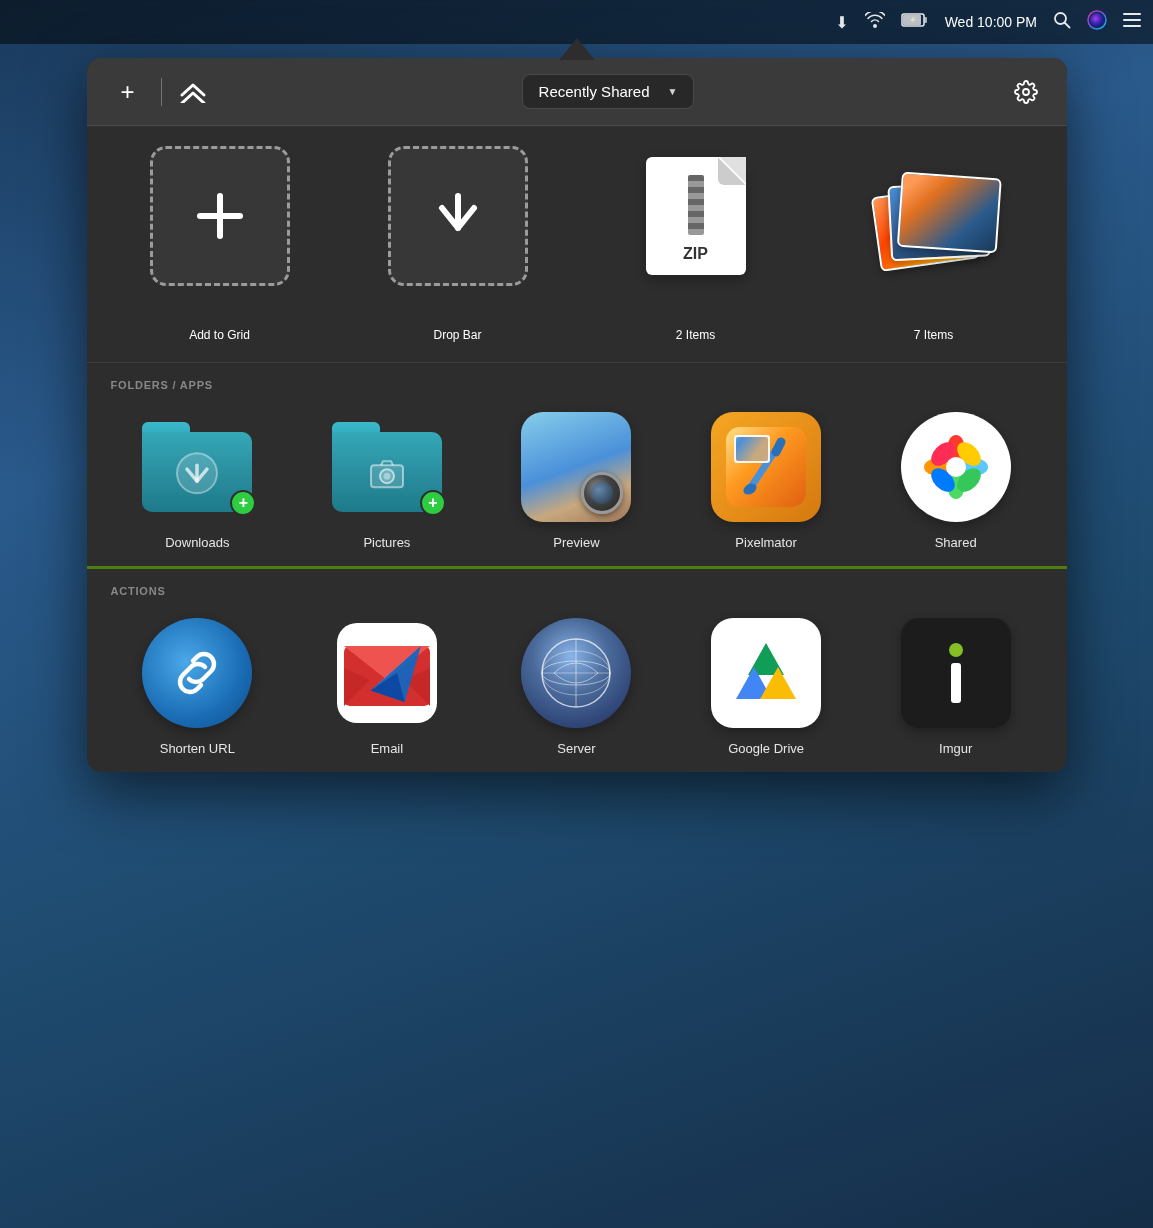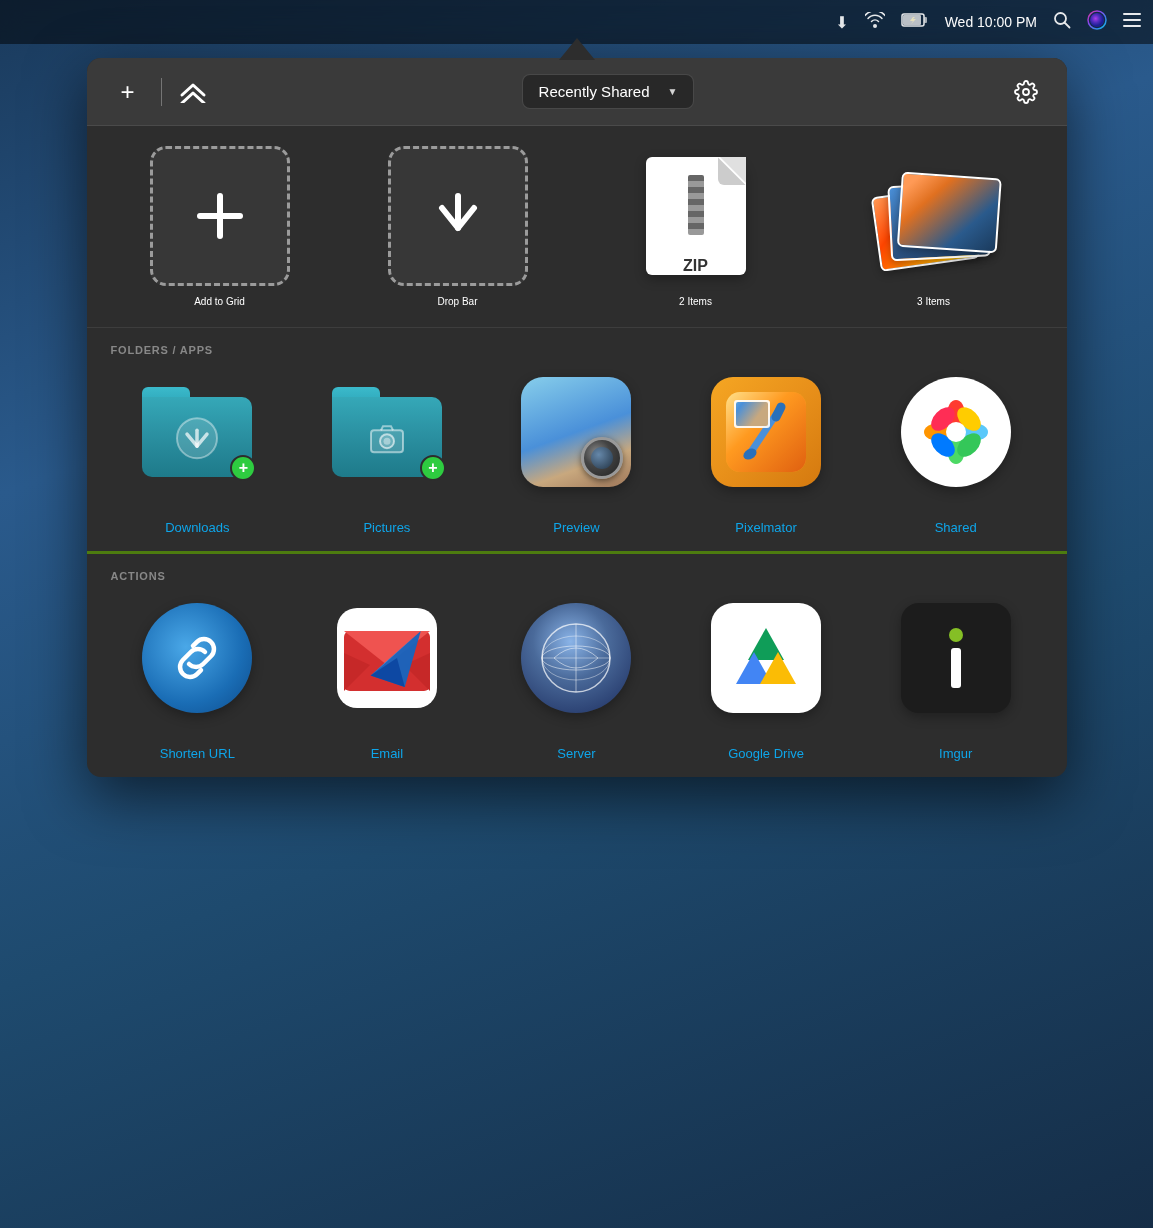--- a/index.html
+++ b/index.html
@@ -180,22 +180,23 @@
       border: 3px dashed rgba(255,255,255,0.5);
       border-radius: 16px;
       display: flex;
       align-items: center;
       justify-content: center;
       background: rgba(255,255,255,0.05);
     }
 
     .grid-label {
       color: white;
-      font-size: 10px;
+      font-size: 12px;
       text-align: center;
+      margin-top: 32px;
     }
 
     
     .zip-stack {
       width: 140px;
       height: 140px;
       display: flex;
       align-items: center;
       justify-content: center;
       position: relative;
@@ -204,20 +205,21 @@
     .zip-file {
       width: 100px;
       height: 118px;
       background: white;
       border-radius: 6px 20px 6px 6px;
       position: relative;
       display: flex;
       flex-direction: column;
       align-items: center;
       justify-content: flex-end;
+      padding-bottom: 12px;
       box-shadow: 0 4px 12px rgba(0,0,0,0.3);
     }
 
     .zip-file::before {
       content: '';
       position: absolute;
       top: 0;
       right: 0;
       width: 28px;
       height: 28px;
@@ -346,24 +348,23 @@
     .app-icon-wrap {
       width: 120px;
       height: 120px;
       display: flex;
       align-items: center;
       justify-content: center;
       position: relative;
     }
 
     .app-label {
-      color: #0ea5e9;
+      color: #e5e5e5;
       font-size: 13px;
       text-align: center;
-      margin-top: 20px;
     }
 
     
     .folder-icon {
       width: 110px;
       height: 90px;
       position: relative;
     }
 
     .folder-body {
@@ -730,21 +731,21 @@
     </div>
 
     <div class="grid-item">
       <div class="photo-stack">
         <div class="photo-card photo-card-1">
           <div class="sun"></div>
         </div>
         <div class="photo-card photo-card-2"></div>
         <div class="photo-card photo-card-3"></div>
       </div>
-      <span class="grid-label">3 Items</span>
+      <span class="grid-label">7 Items</span>
     </div>
 
   </div>
 
   <div class="section">
     <div class="section-title">FOLDERS / APPS</div>
     <div class="apps-row">
 
       <div class="app-item">
         <div class="app-icon-wrap">

